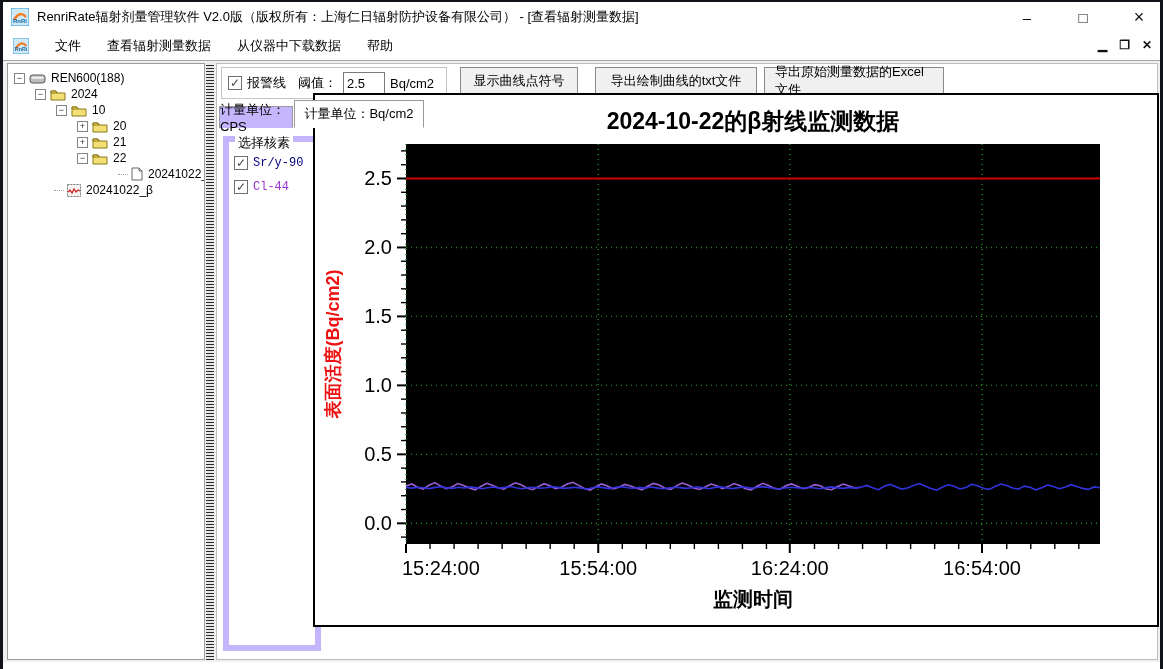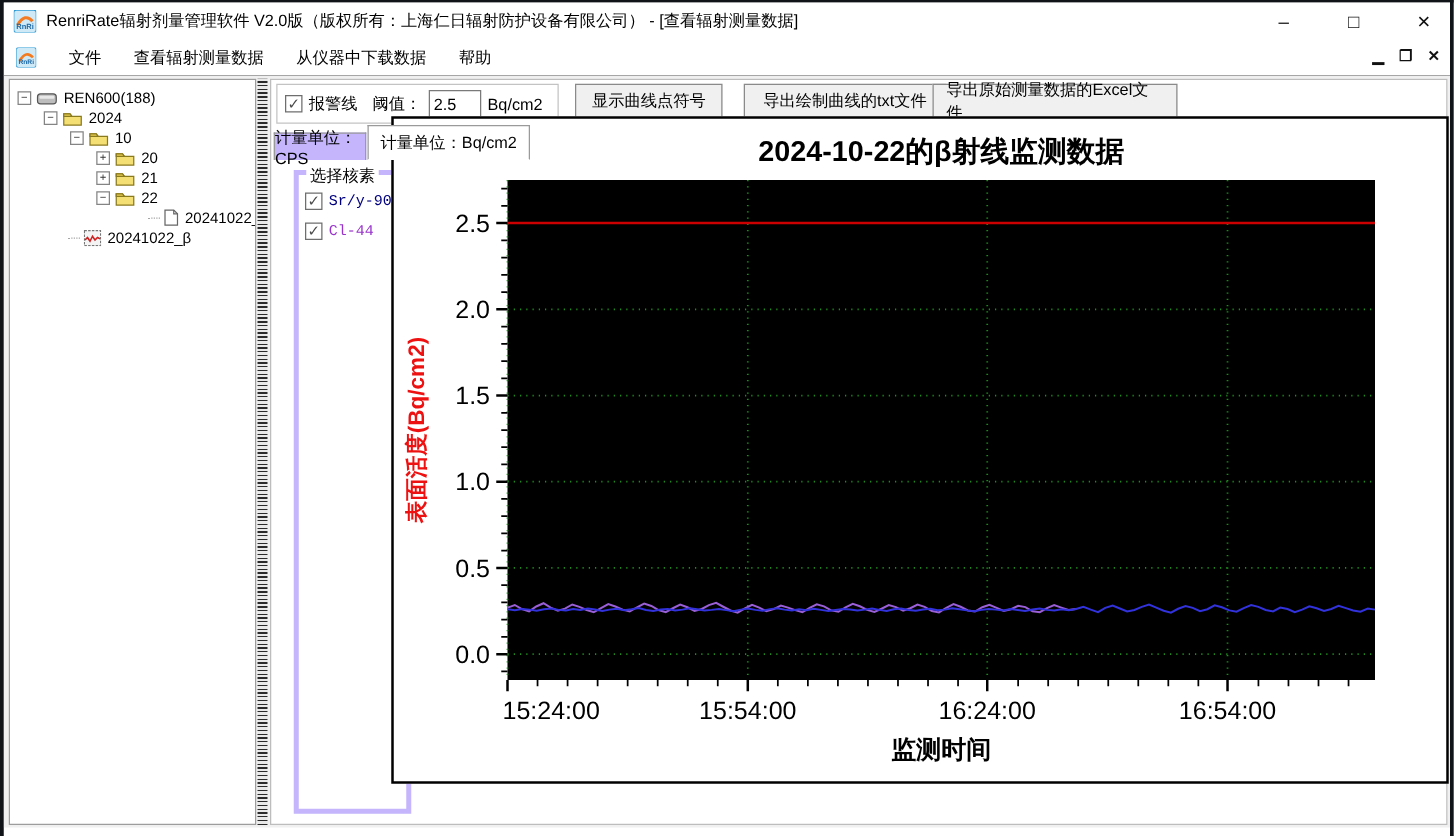--- a/index.html
+++ b/index.html
@@ -34,28 +34,28 @@
   #alarmgroup{position:absolute;left:4px;top:3px;width:224px;height:30px;border:1px solid #c3c3c3;display:flex;align-items:center;}
   .cb{width:14px;height:14px;border:1px solid #6e6e6e;background:#fff;display:inline-flex;align-items:center;justify-content:center;
       font-size:12px;line-height:12px;color:#4a4a4a;box-sizing:border-box;flex:0 0 auto;}
   #alarmgroup .lbl{font-size:13px;margin-left:5px;}
   #threshold-input{width:42px;height:22px;border:1px solid #7a7a7a;font-size:13px;padding:0 3px;margin-left:6px;box-sizing:border-box;
       font-family:"Liberation Sans",sans-serif;}
   .toolbtn{position:absolute;top:3px;height:28px;background:#f0f0f0;border:1px solid #8a8a8a;font-size:13px;color:#000;
       display:flex;align-items:center;justify-content:center;padding:0 10px;box-sizing:border-box;}
   #btn-symbols{left:243px;width:118px;}
   #btn-txt{left:378px;width:162px;}
-  #btn-excel{left:529px;width:196px;}
+  #btn-excel{left:547px;width:180px;}
   
   #tabstrip{position:absolute;left:0px;top:36px;height:28px;right:0;}
   .tab{position:absolute;box-sizing:border-box;font-size:13px;display:flex;align-items:center;justify-content:center;}
   #tab-cps{left:2px;top:6px;width:74px;height:22px;background:#c4b5fd;border:1px solid #9a9a9a;border-bottom:none;}
   #tab-bq{left:77px;top:0px;width:130px;height:28px;background:#fff;border:1px solid #9a9a9a;border-bottom:1px solid #fff;z-index:2;}
   
-  #nuclidegroup{position:absolute;left:18px;top:72px;width:86px;bottom:8px;border:4px solid #c4b5fd;}
+  #nuclidegroup{position:absolute;left:6px;top:72px;width:86px;bottom:8px;border:6px solid #c4b5fd;}
   #nuclidegroup .gtitle{position:absolute;left:6px;top:-8px;background:#fff;padding:0 3px;font-size:13px;color:#000;}
   .nurow{display:flex;align-items:center;margin:10px 0 0 5px;}
   .nurow .nlabel{font-size:12px;margin-left:5px;font-family:"Liberation Mono",monospace;}
   
   #chartpanel{position:absolute;left:96px;top:29px;width:846px;height:534px;background:#fff;border:2px solid #000;box-sizing:border-box;}
   svg text{font-family:"Liberation Sans",sans-serif;}
 </style>
 </head>
 <body>
 

